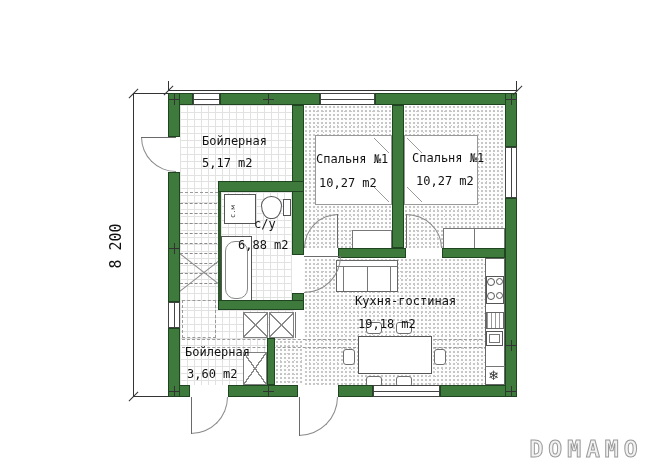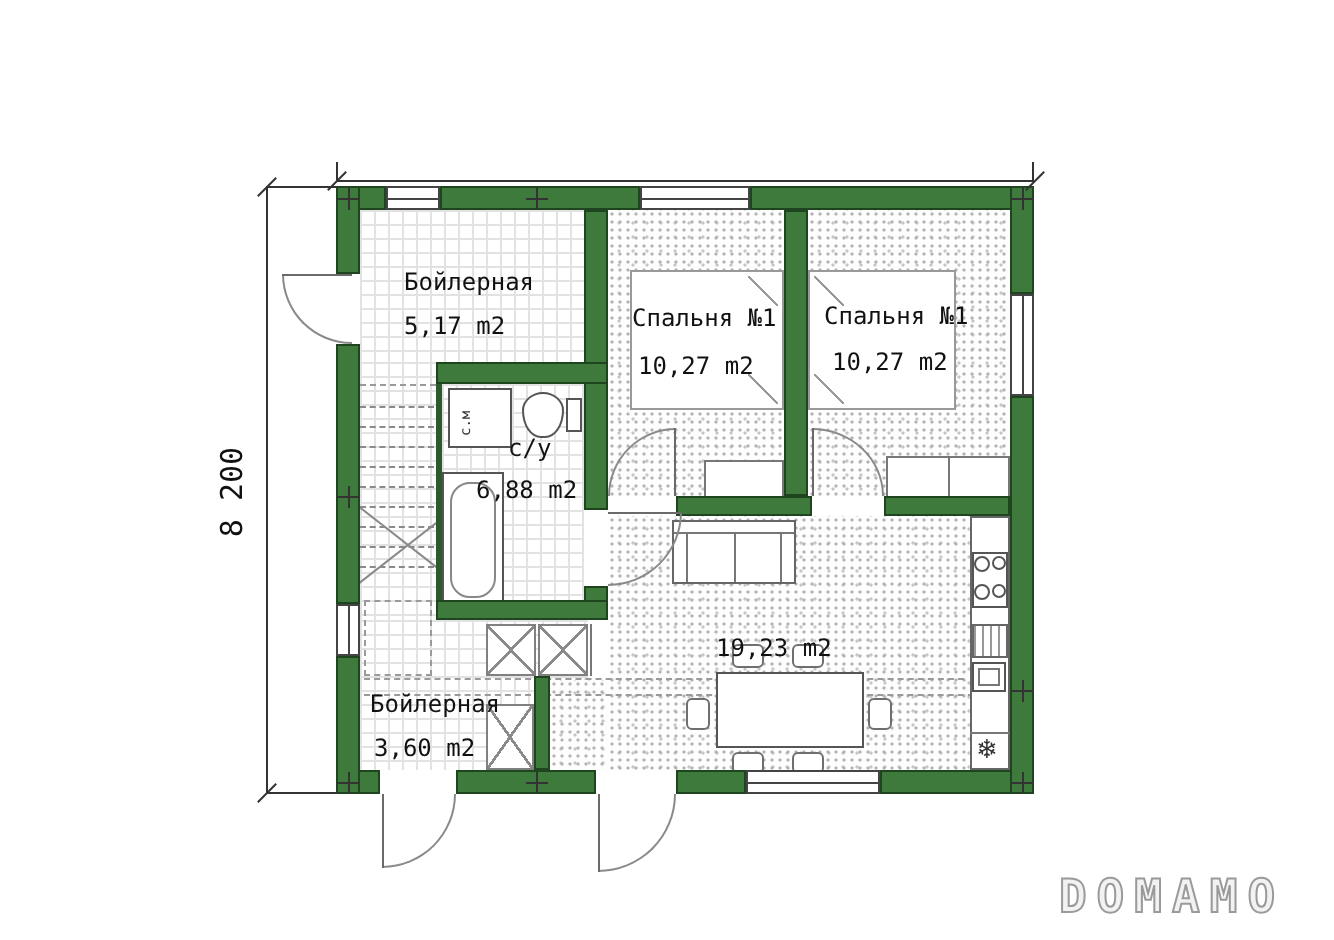--- a/index.html
+++ b/index.html
@@ -228,20 +228,21 @@
 
   <div class="room-name" style="left:316px;top:152px;">Спальня №1</div>
   <div class="room-area" style="left:319px;top:176px;">10,27 m2</div>
 
   <div class="room-name" style="left:412px;top:151px;">Спальня №1</div>
   <div class="room-area" style="left:416px;top:174px;">10,27 m2</div>
 
   <div class="room-name" style="left:254px;top:217px;">с/у</div>
   <div class="room-area" style="left:238px;top:238px;">6,88 m2</div>
 
-  <div class="room-area" style="left:358px;top:317px;">19,23 m2</div>
+  <div class="room-name" style="left:355px;top:294px;">Кухня-гостиная</div>
+  <div class="room-area" style="left:358px;top:317px;">19,18 m2</div>
 
   <div class="room-name" style="left:185px;top:345px;">Бойлерная</div>
   <div class="room-area" style="left:187px;top:367px;">3,60 m2</div>
 
   <div class="brand">DOMAMO</div>
 
 </div>
 
 </body></html>

